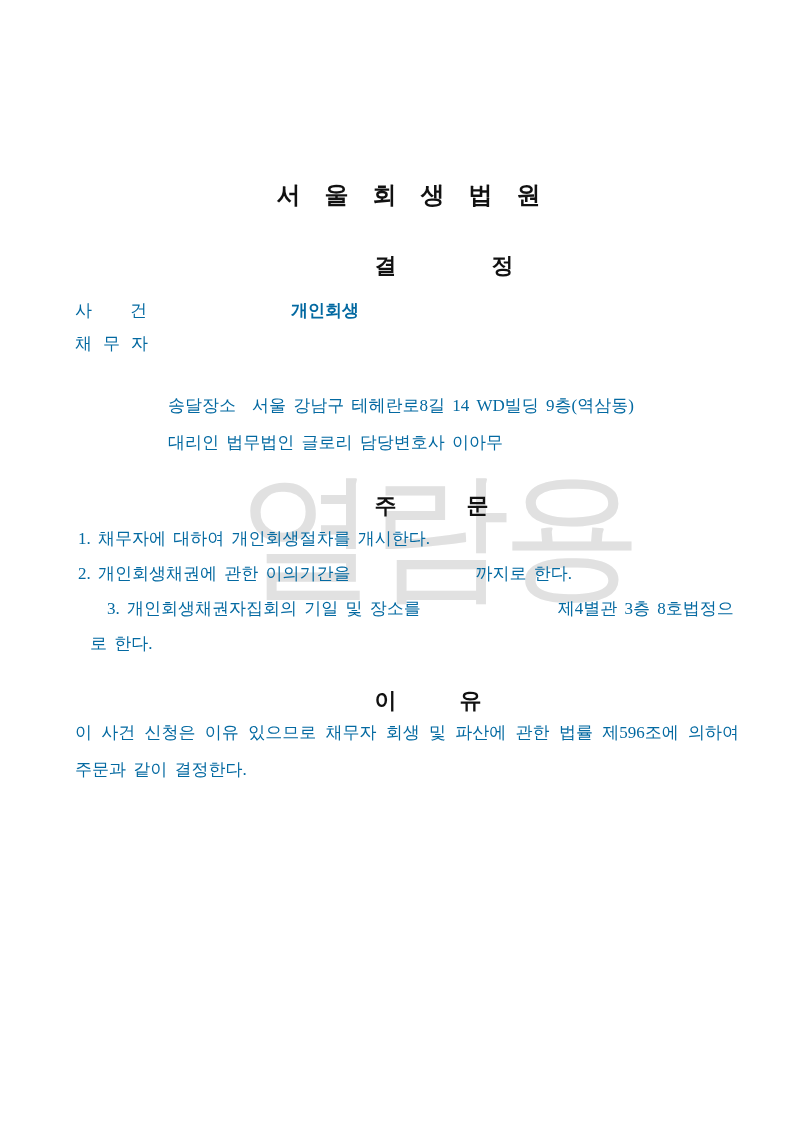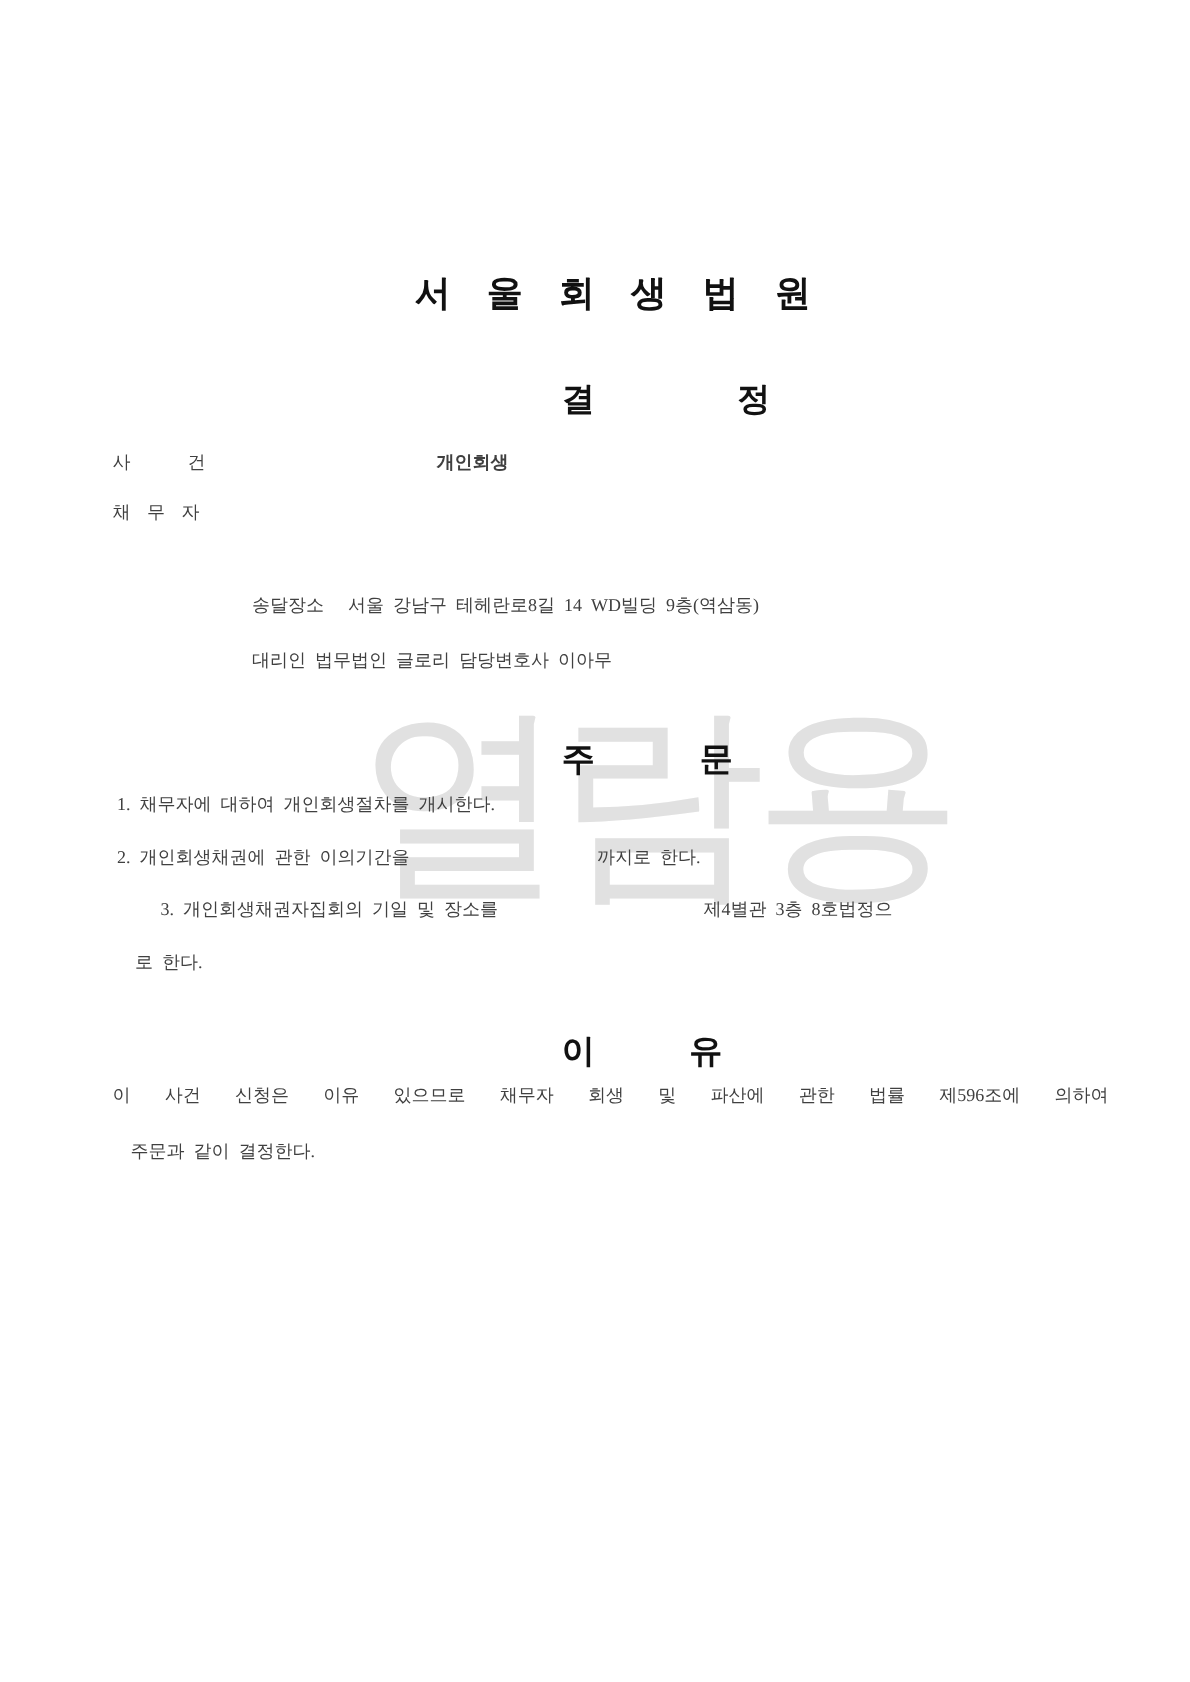--- a/index.html
+++ b/index.html
@@ -43,25 +43,25 @@
     color: #111111;
     white-space: nowrap;
   }
   .h-court    { top: 179px; font-size: 24px; letter-spacing: 24px; padding-left: 24px; }
   .h-decision { top: 251px; font-size: 22px; letter-spacing: 95px; padding-left: 95px; }
   .h-jumun    { top: 491px; font-size: 22px; letter-spacing: 70px; padding-left: 70px; }
   .h-iyu      { top: 686px; font-size: 22px; letter-spacing: 63px; padding-left: 63px; }
 
   .t {
     position: absolute;
-    font-size: 12px;
+    font-size: 17px;
     line-height: 1.2;
     white-space: nowrap;
     word-spacing: 3px;
-    color: #404040;
+    color: #0369a1;
   }
   .case-label   { top: 301px; left: 75px;  letter-spacing: 38px; }
   .case-value   { top: 301px; left: 291px; font-weight: bold; }
   .debtor-label { top: 334px; left: 75px;  letter-spacing: 11px; }
   .svc-line     { top: 396px; left: 168px; }
   .svc-label    { margin-right: 16px; }
   .agent-line   { top: 433px; left: 168px; }
 
   .item1     { top: 529px; left: 78px; }
   .item2     { top: 564px; left: 78px; }
@@ -71,21 +71,21 @@
   .spacer-125 { width: 125px; }
   .spacer-137 { width: 137px; }
 
   .reason1 {
     top: 723px; left: 75px; width: 664px;
     white-space: normal;
     text-align: justify;
     text-align-last: justify;
     word-spacing: 3px;
   }
-  .reason2 { top: 760px; left: 87px; }
+  .reason2 { top: 760px; left: 75px; }
 </style>
 </head>
 <body>
 
 <div class="page">
 
   <div class="watermark">열람용</div>
 
   <div class="content-layer">
 

